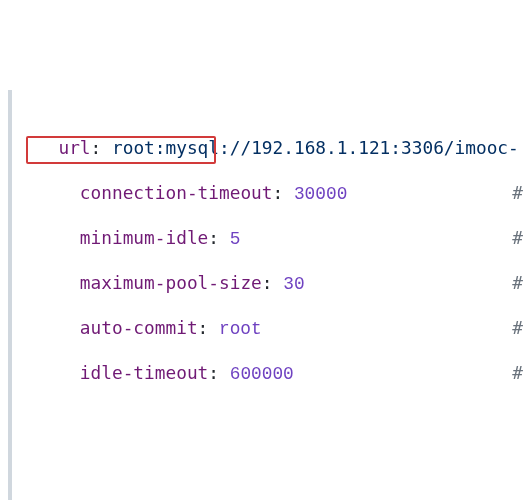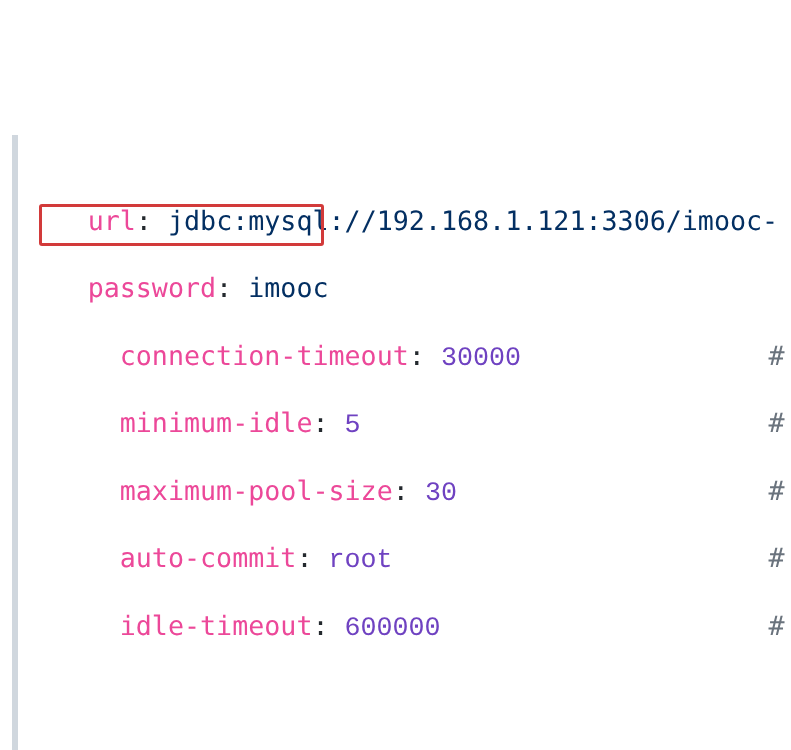--- a/index.html
+++ b/index.html
@@ -24,21 +24,21 @@
     margin-left: 8px;
     padding-top: 2px;
   }
   .code {
     position: relative;
   }
   .line {
     position: relative;
     height: 22.5px;
   }
-  .k { color: #ec4899; }           
+  .k { color: #701a75; }           
   .c { color: #24292e; }           
   .s { color: #032f62; }           
   .n { color: #6f42c1; font-family: Liberation Mono, monospace; }           
   .hash { color: #6a737d; float: right; padding-right: 4px; }
   .box {
     position: absolute;
     border: 2px solid #d23a3a;
     border-radius: 2px;
     z-index: 5;
     pointer-events: none;
@@ -46,22 +46,21 @@
   
   span { white-space: pre; }
 </style>
 </head>
 <body>
 
 
 
 <div class="code-wrap">
 <div class="code">
-<div class="line">  <span class="k">url</span><span class="c">: </span><span class="s">jdbc:mysql://192.168.1.121:3306/imooc-</span></div>
-<div class="line">  <span class="k">password</span><span class="c">: </span><span class="s">imooc</span></div>
+<div class="line">  <span class="k">url</span><span class="c">: </span><span class="s">root:mysql://192.168.1.121:3306/imooc-</span></div>
 <div class="line">    <span class="k">connection-timeout</span><span class="c">: </span><span class="n">30000</span><span class="hash">#</span></div>
 <div class="line">    <span class="k">minimum-idle</span><span class="c">: </span><span class="n">5</span><span class="hash">#</span></div>
 <div class="line">    <span class="k">maximum-pool-size</span><span class="c">: </span><span class="n">30</span><span class="hash">#</span></div>
 <div class="line">    <span class="k">auto-commit</span><span class="c">: </span><span class="n">root</span><span class="hash">#</span></div>
 <div class="line">    <span class="k">idle-timeout</span><span class="c">: </span><span class="n">600000</span><span class="hash">#</span></div>
 
 
 
 
 

